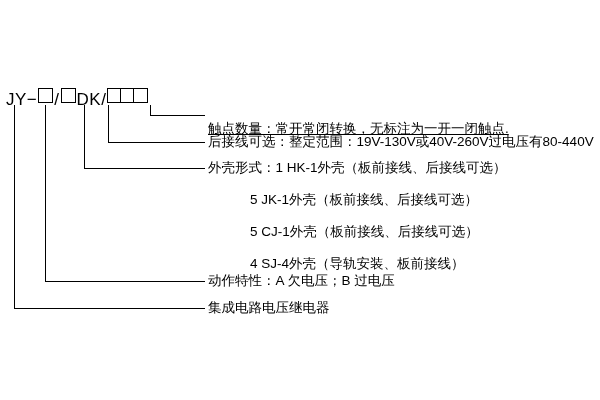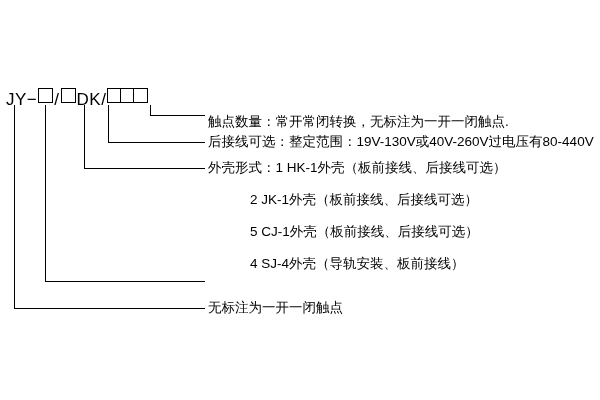--- a/index.html
+++ b/index.html
@@ -87,33 +87,34 @@
 <body>
 
 <div id="stage">
 
   <div class="code">
     <span class="seg">JY</span><span class="seg">−</span><span class="box"></span><span class="seg">/</span><span class="box"></span><span class="seg">DK</span><span class="seg">/</span><span class="box3"></span>
   </div>
 
   <div class="vline" style="left:150px; top:105px; height:10px;"></div>
   <div class="hline" style="left:150px; top:115px; width:55px;"></div>
-  <div class="lbl" style="left:208px; top:114px;">触点数量：常开常闭转换，无标注为一开一闭触点.</div>
+  <div class="lbl" style="left:208px; top:121px;text-decoration:underline;">触点数量：常开常闭转换，无标注为一开一闭触点.</div>
 
   <div class="vline" style="left:108px; top:105px; height:37px;"></div>
   <div class="hline" style="left:108px; top:142px; width:97px;"></div>
   <div class="lbl" style="left:208px; top:134px;">后接线可选：整定范围：19V-130V或40V-260V过电压有80-440V</div>
 
   <div class="vline" style="left:84px; top:105px; height:63px;"></div>
   <div class="hline" style="left:84px; top:168px; width:121px;"></div>
   <div class="lbl" style="left:208px; top:160px;">外壳形式：1  HK-1外壳（板前接线、后接线可选）</div>
-  <div class="lbl" style="left:250px; top:192px;">2   JK-1外壳（板前接线、后接线可选）</div>
+  <div class="lbl" style="left:250px; top:192px;">5   JK-1外壳（板前接线、后接线可选）</div>
   <div class="lbl" style="left:250px; top:224px;">5   CJ-1外壳（板前接线、后接线可选）</div>
   <div class="lbl" style="left:250px; top:256px;text-align:right;">4   SJ-4外壳（导轨安装、板前接线）</div>
 
   <div class="vline" style="left:45px; top:105px; height:176px;"></div>
   <div class="hline" style="left:45px; top:281px; width:160px;"></div>
+  <div class="lbl" style="left:208px; top:273px;">动作特性：A  欠电压；B  过电压</div>
 
   <div class="vline" style="left:14px; top:105px; height:203px;"></div>
   <div class="hline" style="left:14px; top:308px; width:191px;"></div>
-  <div class="lbl" style="left:208px; top:300px;">无标注为一开一闭触点</div>
+  <div class="lbl" style="left:208px; top:300px;">集成电路电压继电器</div>
 
 </div>
 
 </body></html>

